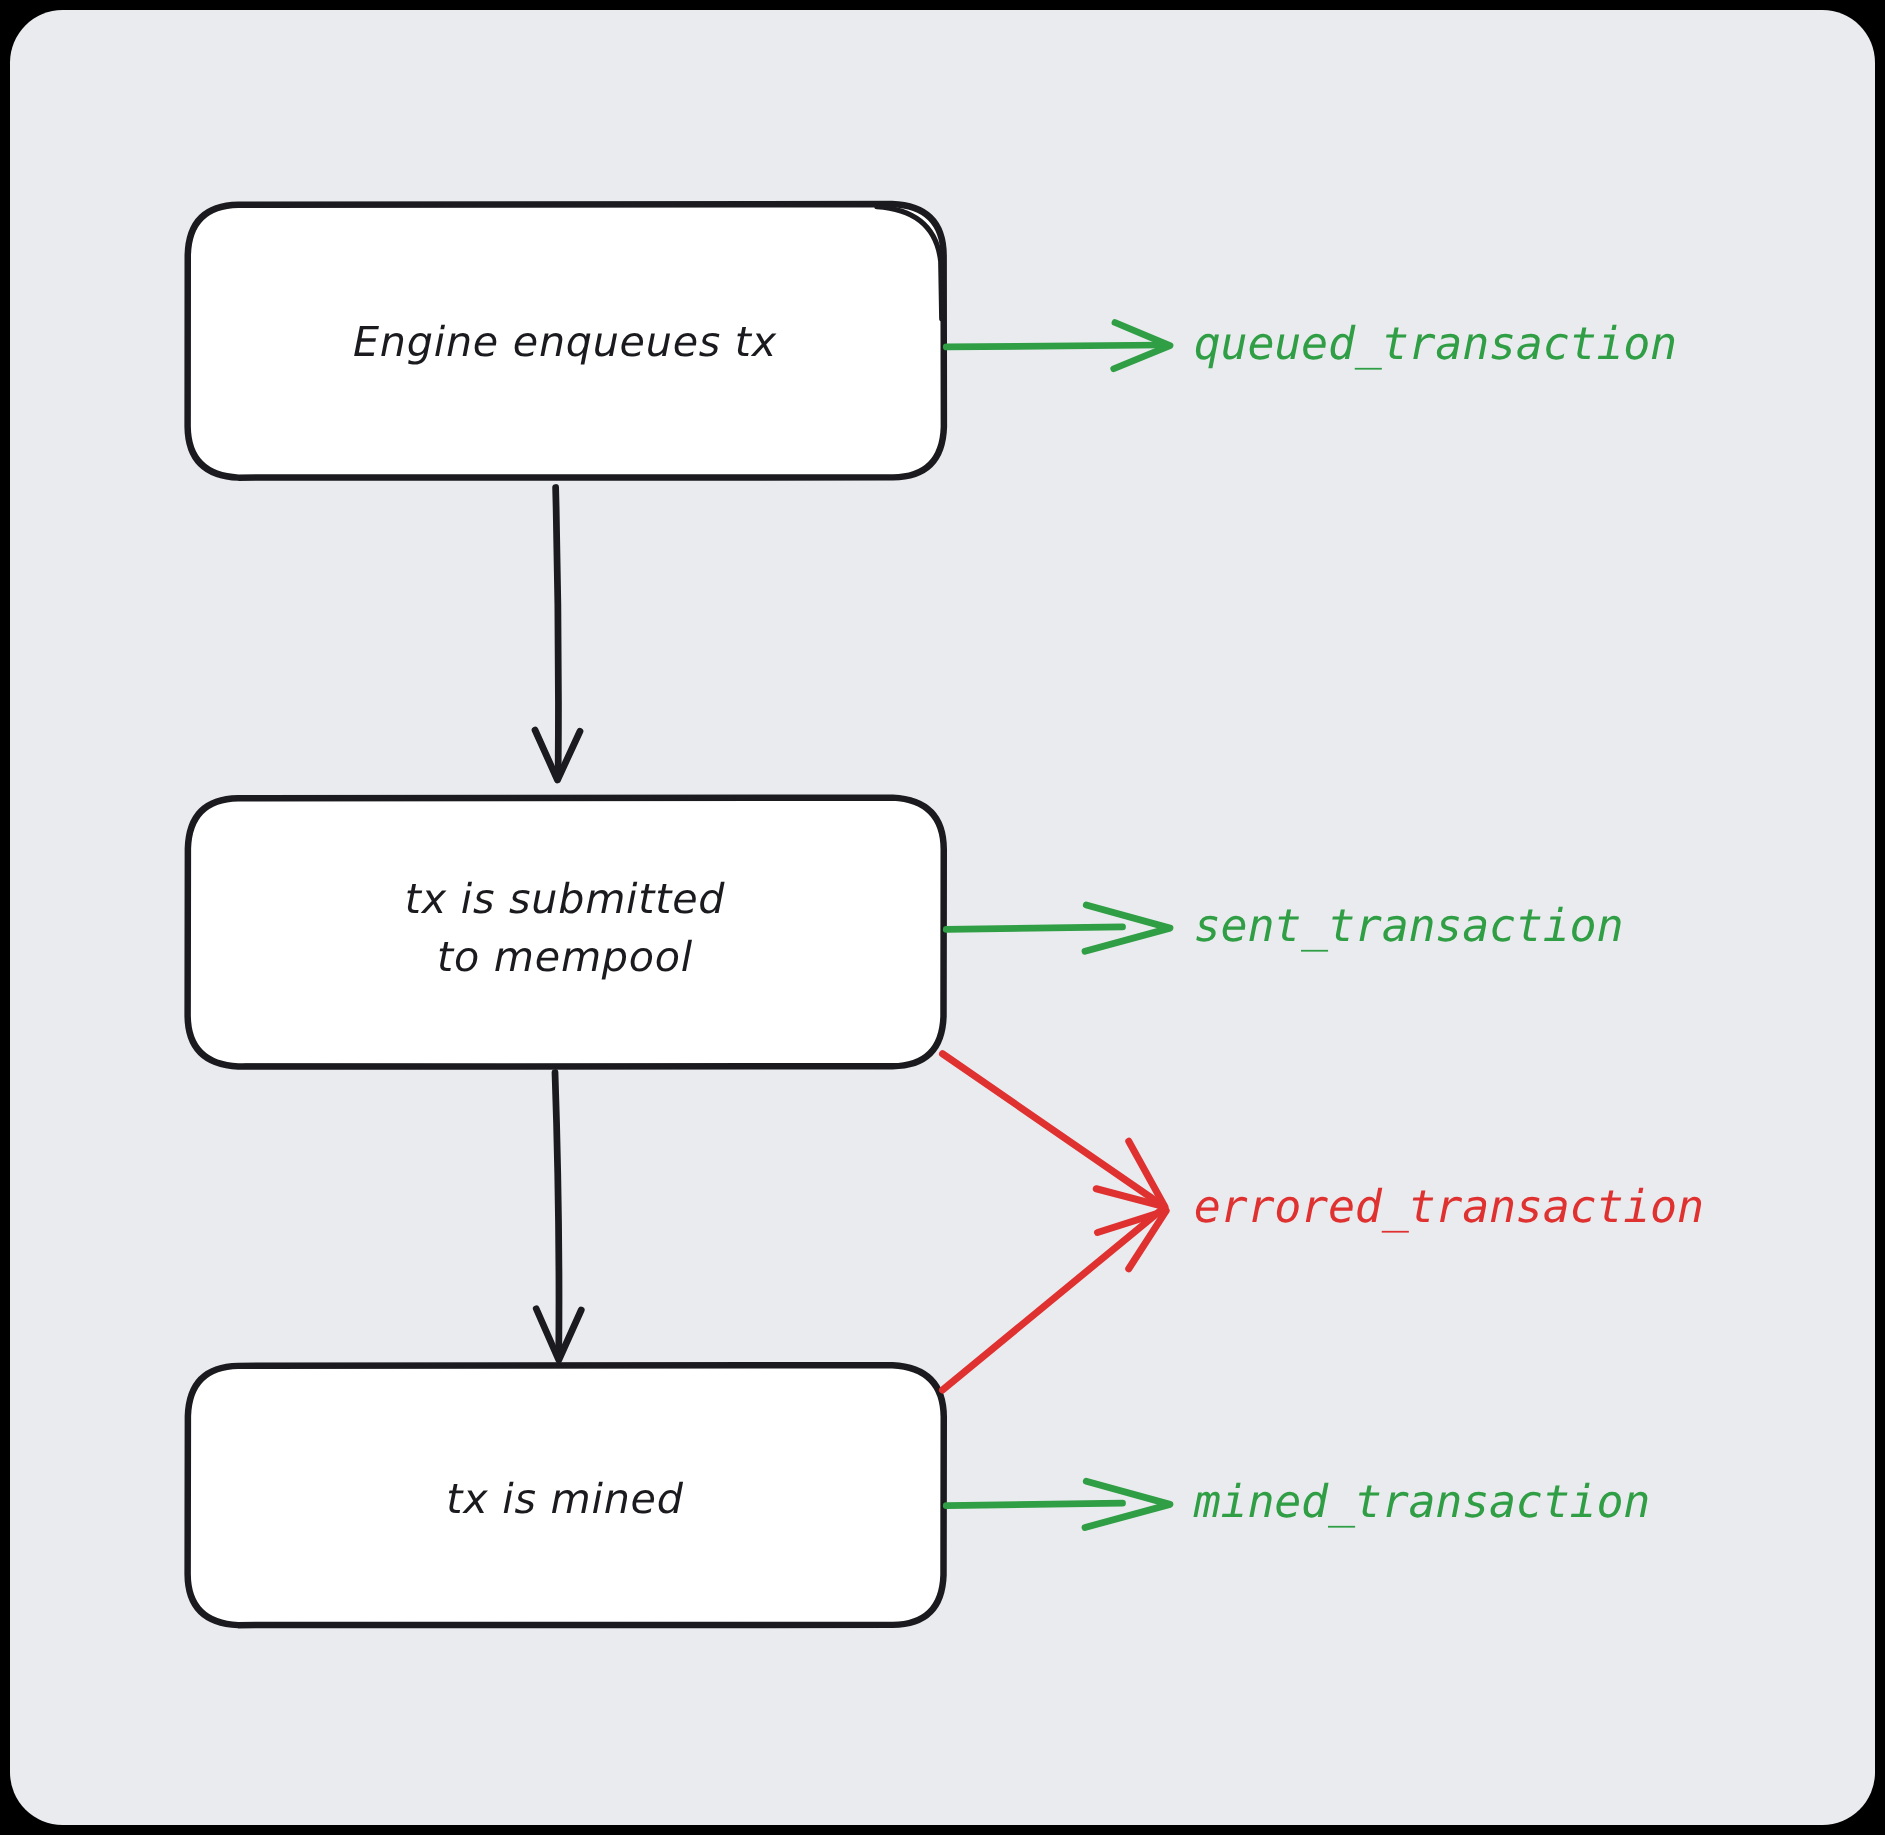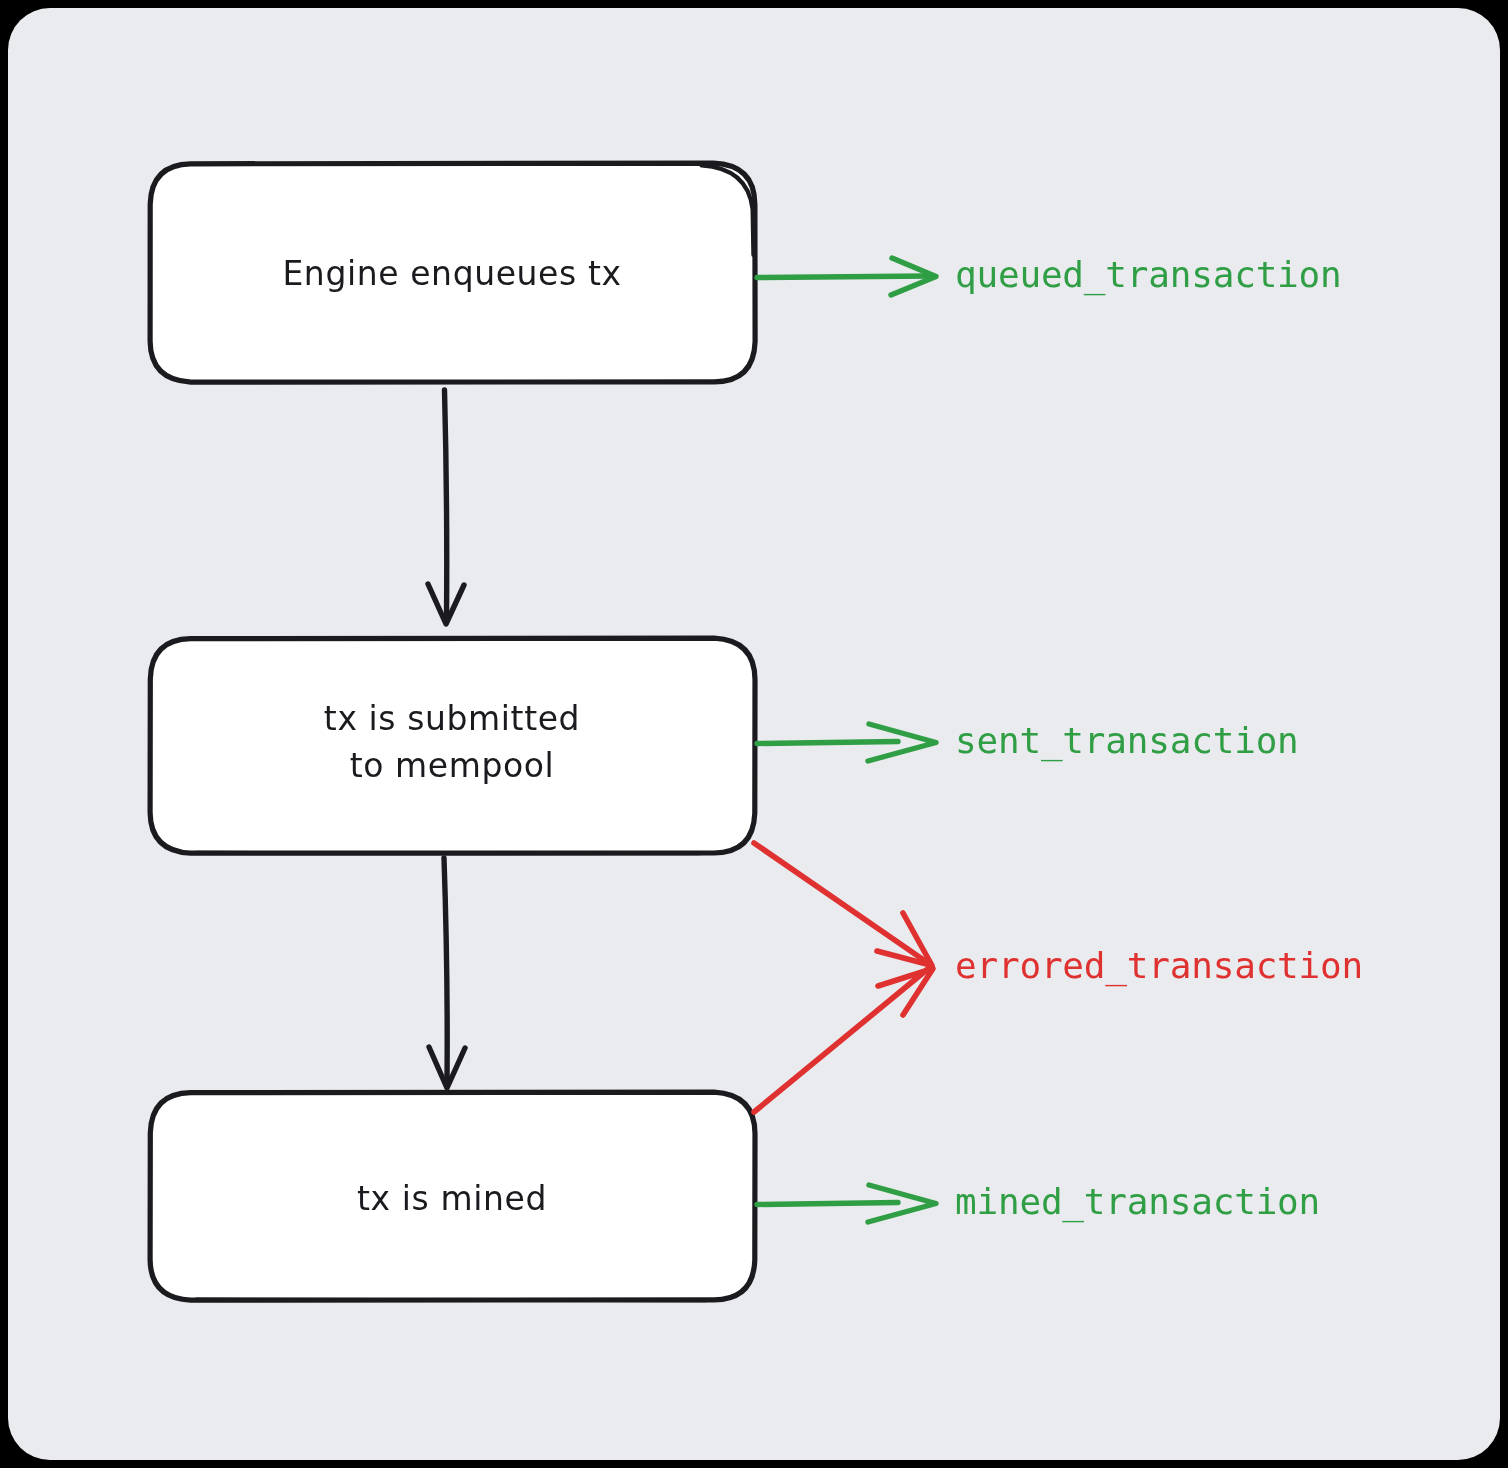--- a/index.html
+++ b/index.html
@@ -10,20 +10,21 @@
   body {
     width: 1508px;
     height: 1468px;
     overflow: hidden;
     font-family: "DejaVu Sans", sans-serif;
   }
   #diagram-canvas {
     position: relative;
     width: 1508px;
     height: 1468px;
+    font-style: italic;
   }
   #diagram-canvas svg {
     position: absolute;
     top: 0;
     left: 0;
   }
   .node-label {
     font-family: "DejaVu Sans", sans-serif;
     font-size: 33px;
     fill: #1b1b1f;

